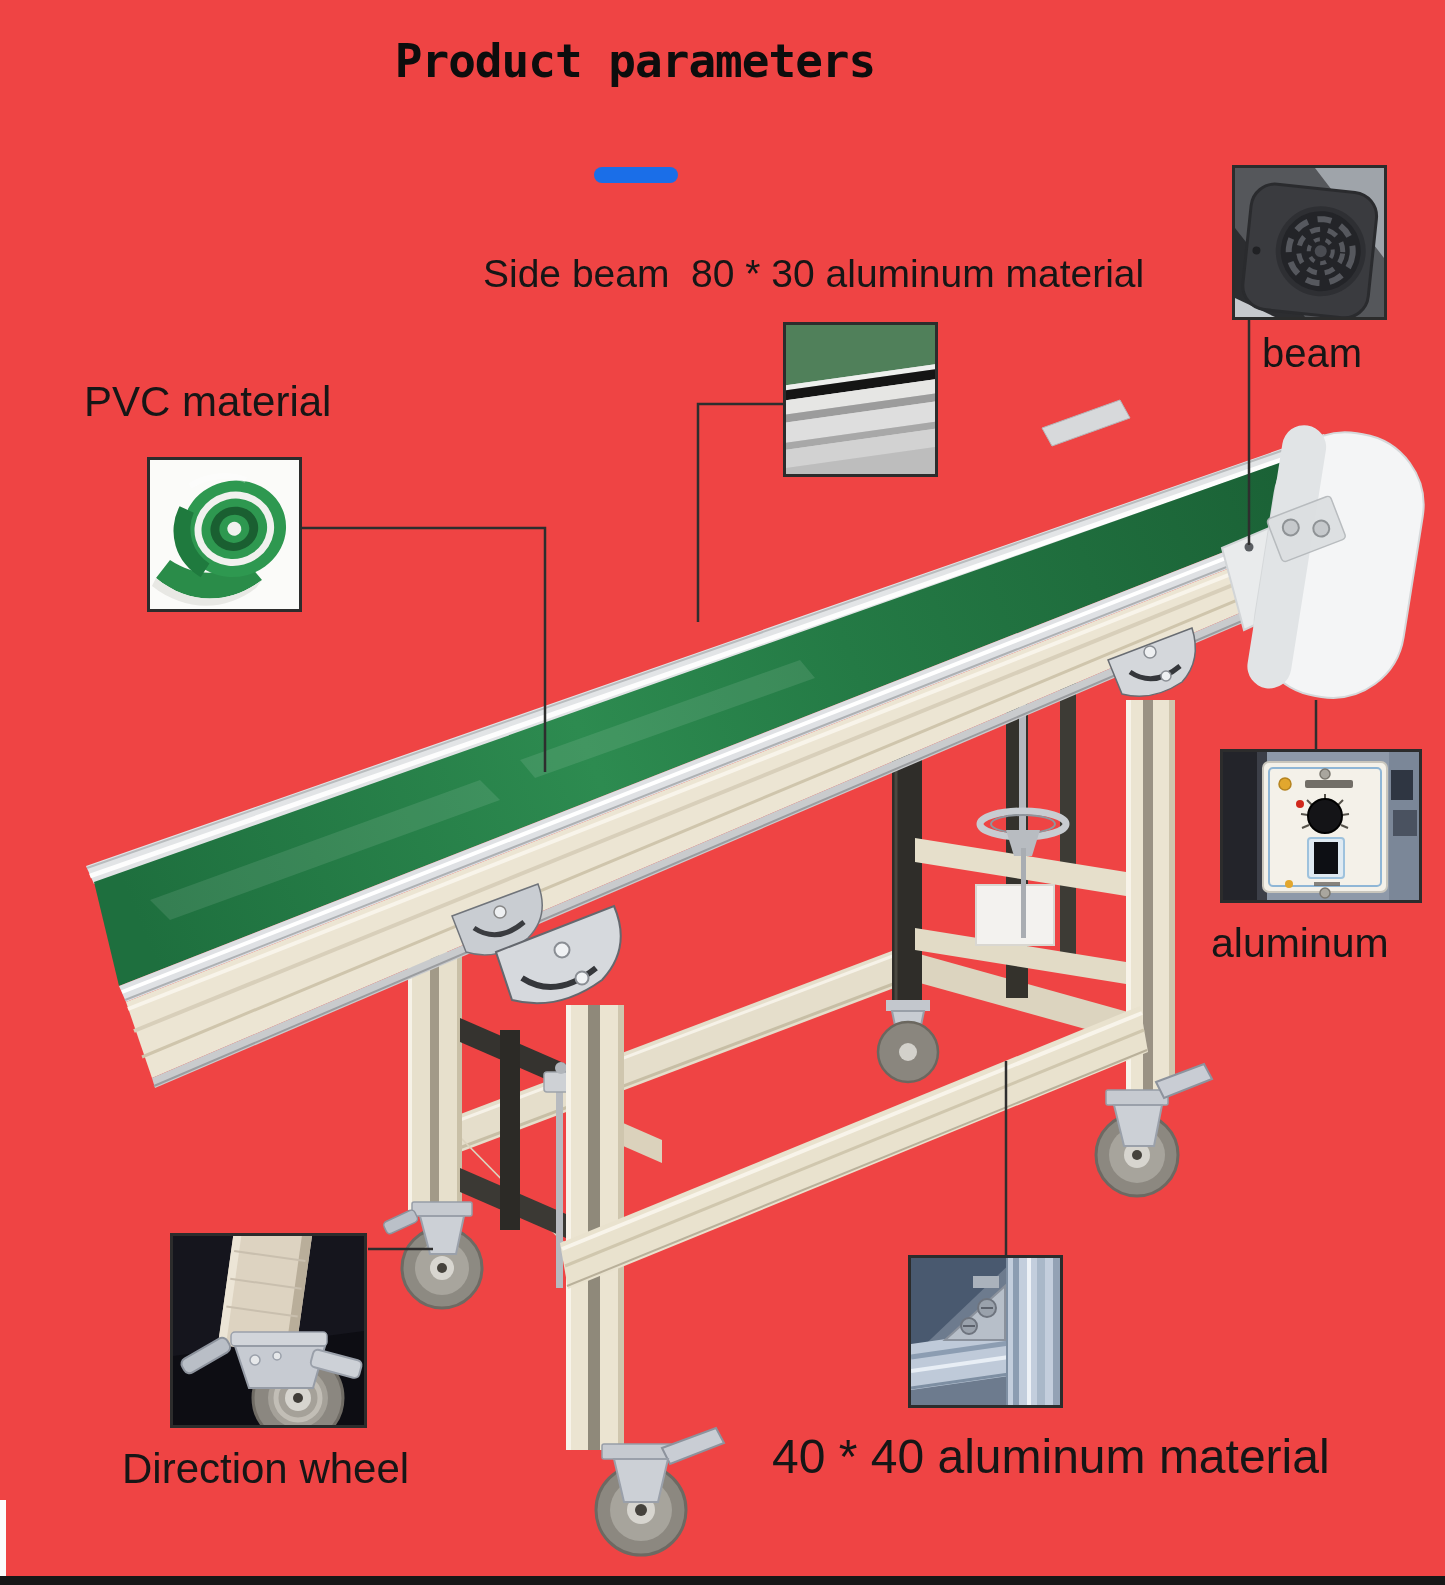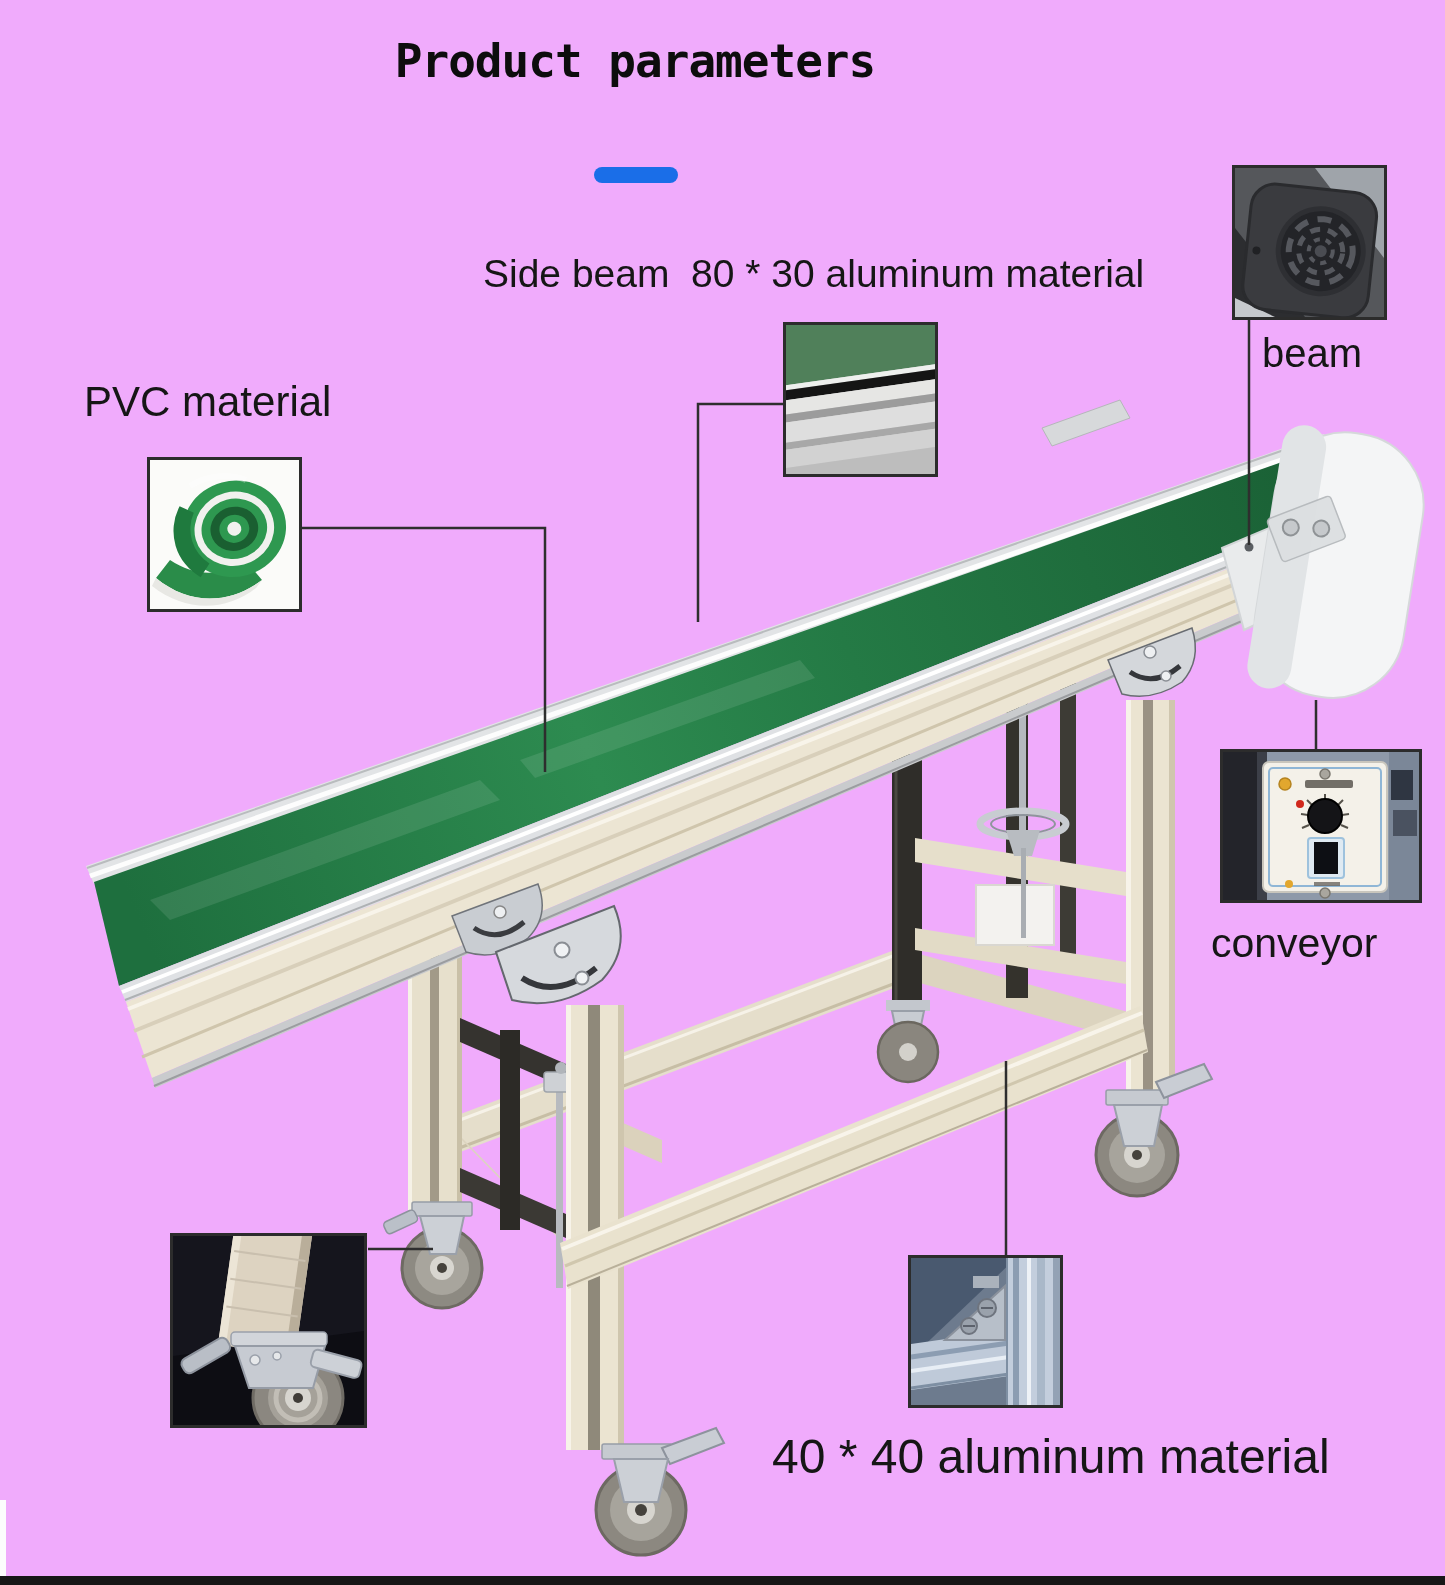--- a/index.html
+++ b/index.html
@@ -1,18 +1,18 @@
 <!DOCTYPE html>
 <html><head>
 <meta charset="utf-8">
 <style>
   html,body{margin:0;padding:0;background:#d8d8d8;}
   .canvas{
     position:relative;width:1445px;height:1585px;margin:0 auto;
-    background:#f0abfc;overflow:hidden;
+    background:#ef4444;overflow:hidden;
     font-family:"Liberation Sans",sans-serif;color:#141414;
   }
   .abs{position:absolute;}
   .title{
     top:34px;left:335px;width:600px;text-align:center;
     font-family:"DejaVu Sans Mono",monospace;font-weight:700;
     font-size:46px;letter-spacing:-1px;color:#0d0d0d;white-space:pre;
   }
   .title-underline{
     top:167px;left:594px;width:84px;height:16px;border-radius:8px;
@@ -217,21 +217,22 @@
       <path d="M1006,1061 V1256"></path>
     </g>
   </svg>
 
   <div class="abs title">Product parameters</div>
   <div class="abs title-underline" style="background:#1a6ee8;"></div>
 
   <div class="abs label label-side-beam">Side beam  80 * 30 aluminum material</div>
   <div class="abs label label-motor">beam</div>
   <div class="abs label label-pvc">PVC material</div>
-  <div class="abs label label-governor">conveyor</div>
+  <div class="abs label label-governor">aluminum</div>
+  <div class="abs label label-direction">Direction wheel</div>
   <div class="abs label label-forty">40 * 40 aluminum material</div>
 
   <div class="abs inset" style="left:147px;top:457px;width:155px;height:155px;">
     <svg width="149" height="149" viewBox="0 0 149 149">
       <rect width="149" height="149" fill="#fbfbf9"></rect>
       <path d="M6,118 C40,146 80,144 112,120 L95,100 C70,118 45,116 20,100 Z" fill="#2a8c49"></path>
       <path d="M6,118 C40,146 80,144 112,120 l-6,8 C75,152 35,152 2,126 Z" fill="#e8e8e4"></path>
       <g transform="rotate(-15 80 72)">
         <ellipse cx="85" cy="70" rx="52" ry="48" fill="#2e9850"></ellipse>
         <ellipse cx="85" cy="70" rx="40" ry="37" fill="#f1f1ee"></ellipse>

